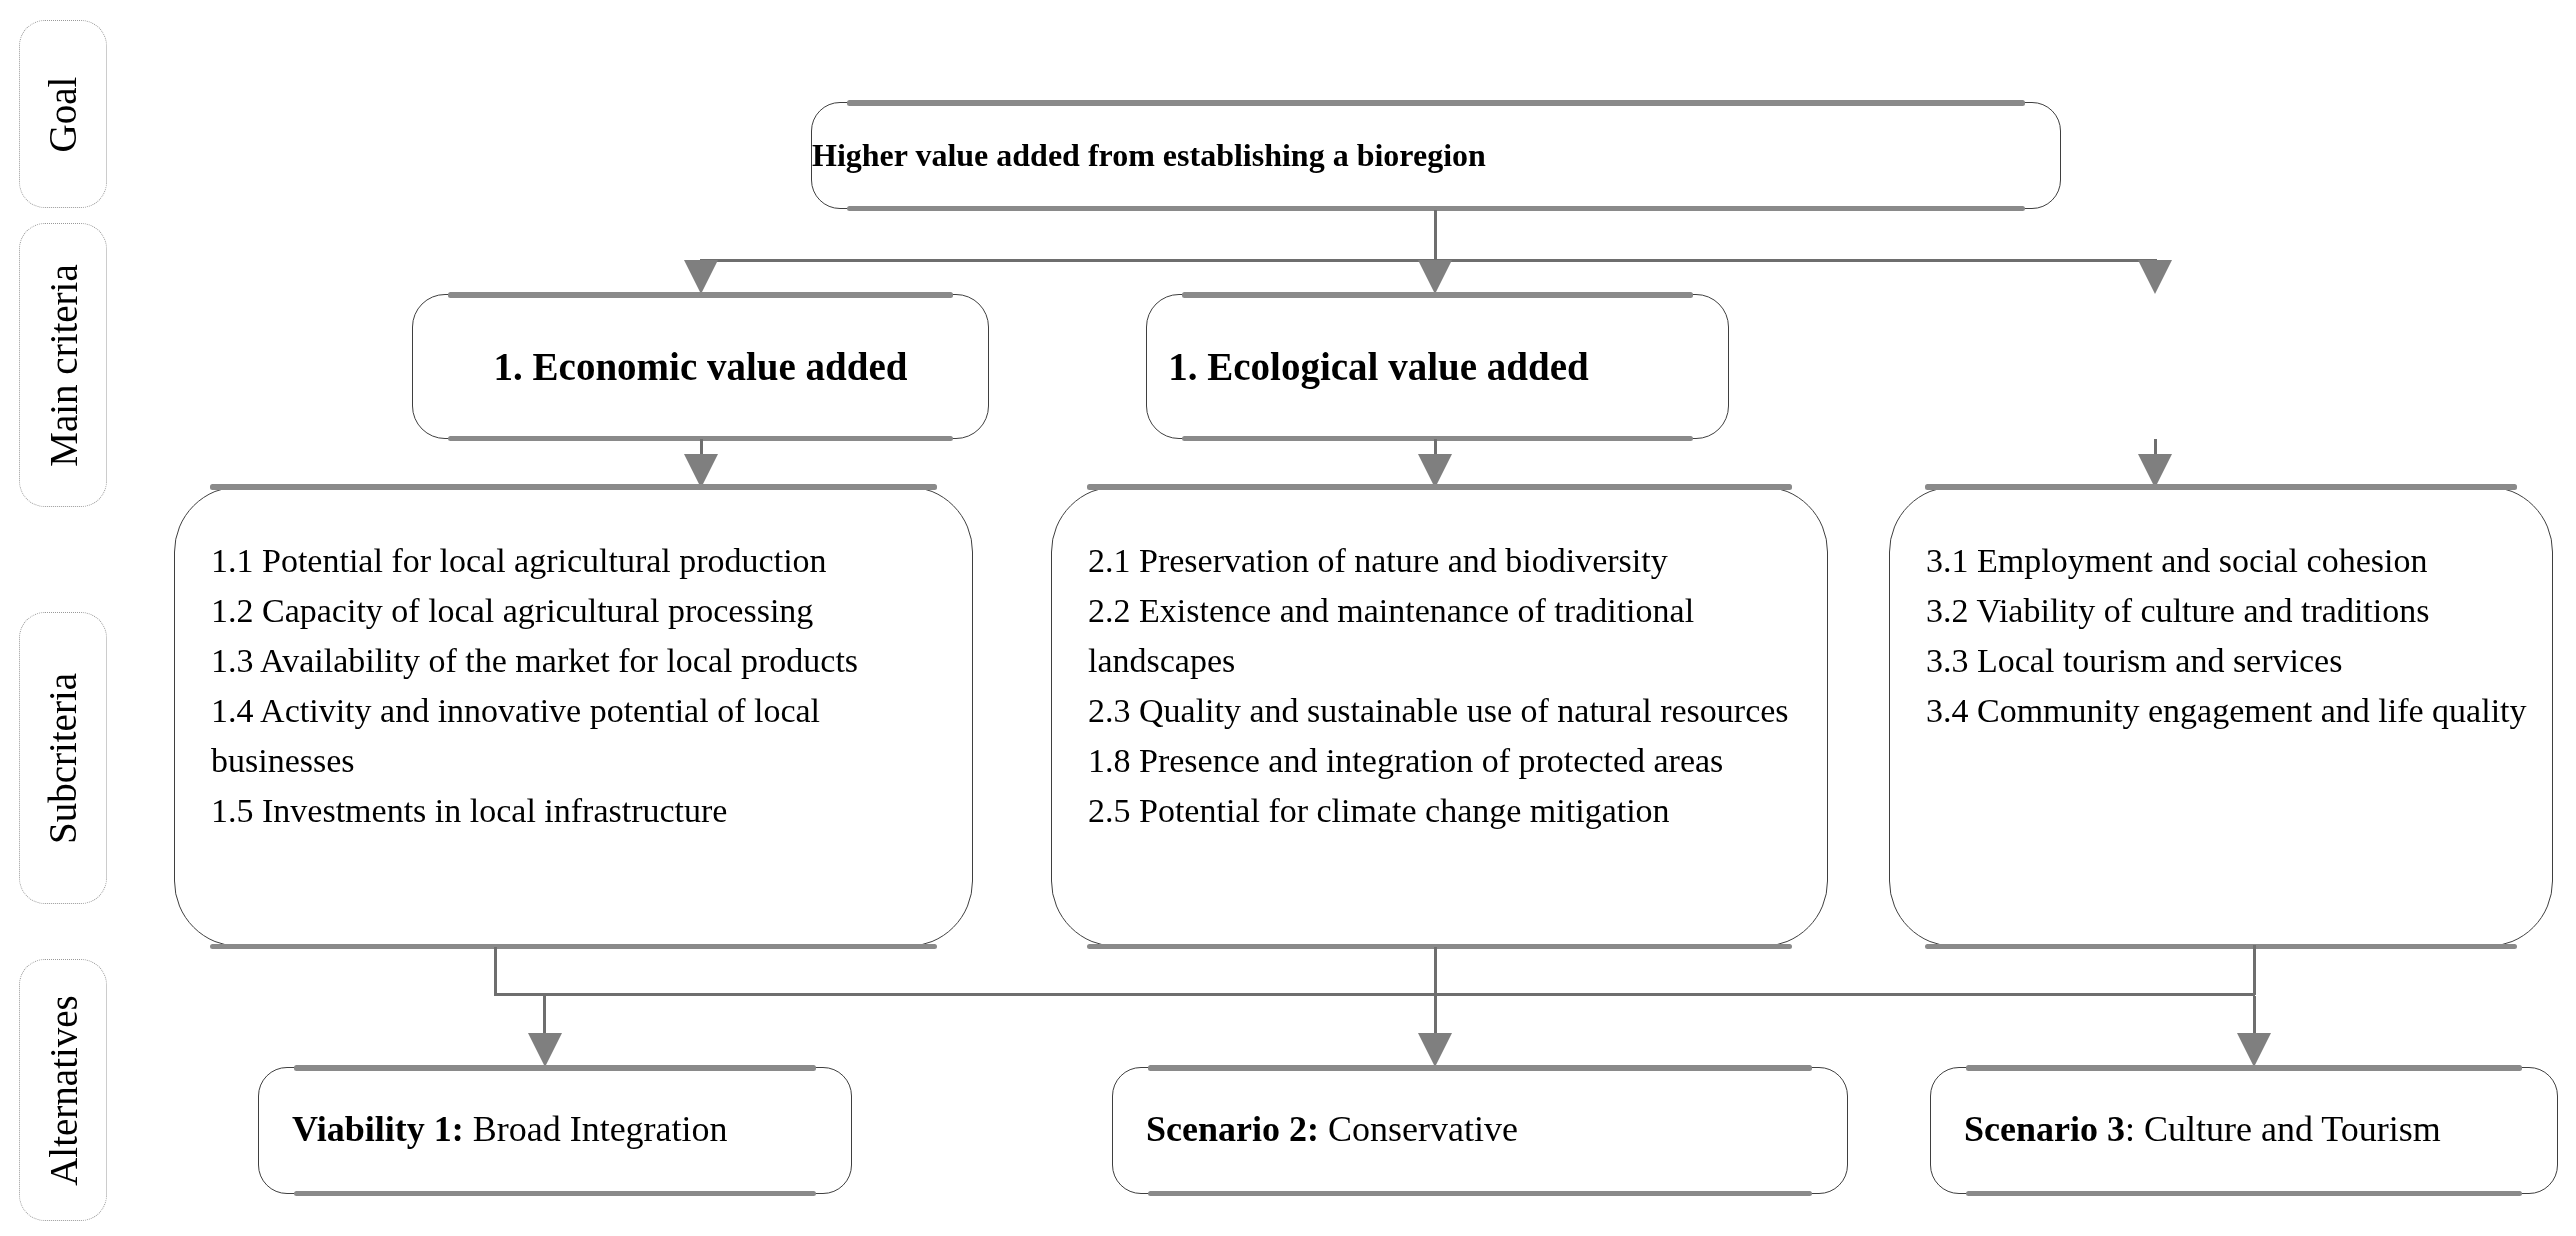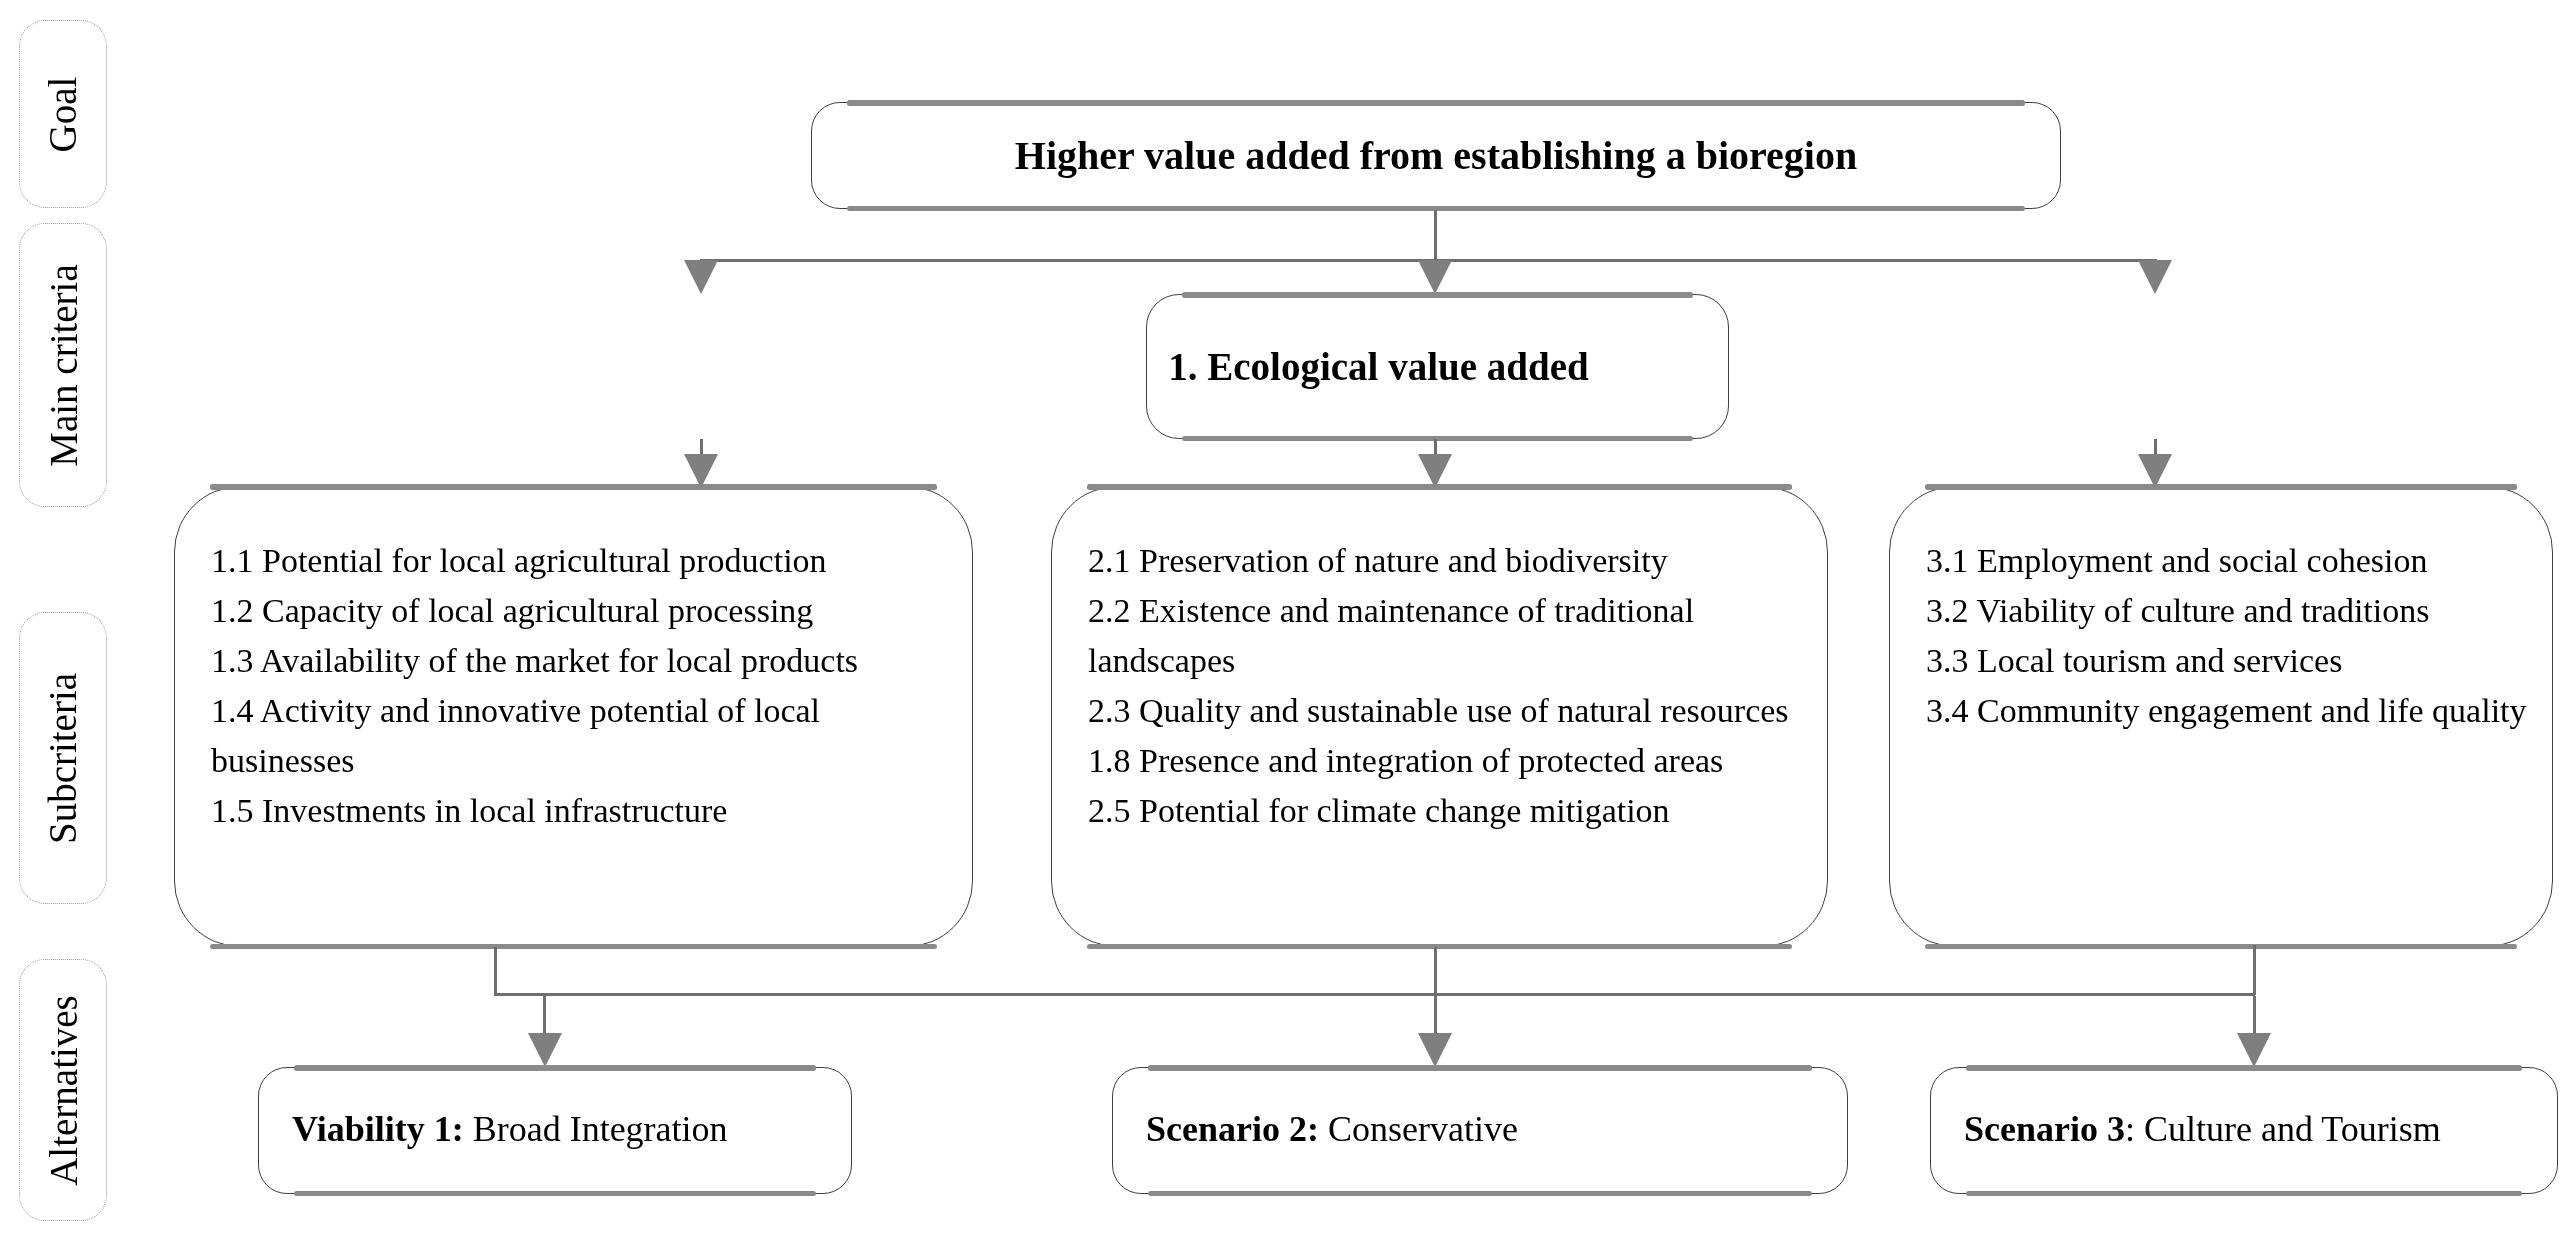--- a/index.html
+++ b/index.html
@@ -22,22 +22,22 @@
   .band::before{
     content:"";position:absolute;top:-3.1px;left:35px;right:35px;height:5.6px;
     background:#8a8a8a;border-radius:2.5px;
   }
   .band::after{
     content:"";position:absolute;bottom:-3.1px;left:35px;right:35px;height:5.6px;
     background:#8a8a8a;border-radius:2.5px;
   }
   .goal{
     left:811px;top:102px;width:1250px;height:107px;border-radius:29px;
-    display:flex;align-items:center;justify-content:center;
-    font-weight:bold;font-size:40px;
+    display:flex;align-items:center;justify-content:flex-start;
+    font-weight:bold;font-size:32px;
   }
   .main{
     top:294px;height:145px;border-radius:33px;
     display:flex;align-items:center;
     font-weight:bold;font-size:39px;
   }
   .m1{left:412px;width:577px;justify-content:center;}
   .m2{left:1146px;width:583px;padding-left:21.3px;}
   .m3{left:1870px;width:571px;padding-left:15px;}
   .sub{
@@ -105,20 +105,23 @@
   <div class="box band goal">
     <span>Higher value added from establishing a bioregion</span>
   </div>
 
   <div class="vline" style="left:1434px;top:210px;height:50px;"></div>
   <div class="hline" style="left:700px;top:259px;width:1457px;"></div>
   <div class="ah" style="left:684px;top:260px;"></div>
   <div class="ah" style="left:1418px;top:260px;"></div>
   <div class="ah" style="left:2138px;top:260px;"></div>
 
+  <div class="box band main m1">
+    <span>1. Economic value added</span>
+  </div>
   <div class="box band main m2">
     <span>1. Ecological value added</span>
   </div>
 
   <div class="vline" style="left:700px;top:439px;height:17.6px;"></div>
   <div class="ah" style="left:684px;top:454px;"></div>
   <div class="vline" style="left:1434px;top:439px;height:17.6px;"></div>
   <div class="ah" style="left:1418px;top:454px;"></div>
   <div class="vline" style="left:2154px;top:439px;height:17.6px;"></div>
   <div class="ah" style="left:2138px;top:454px;"></div>

